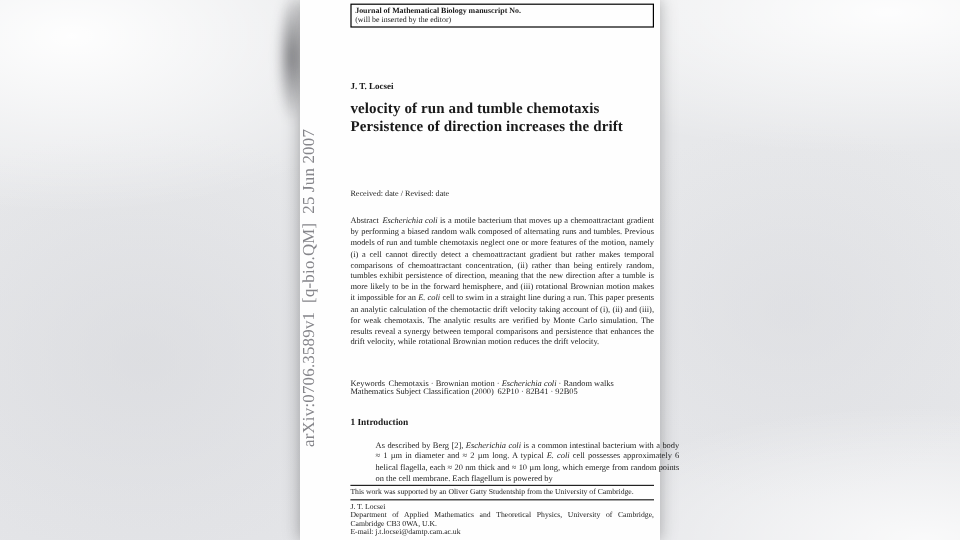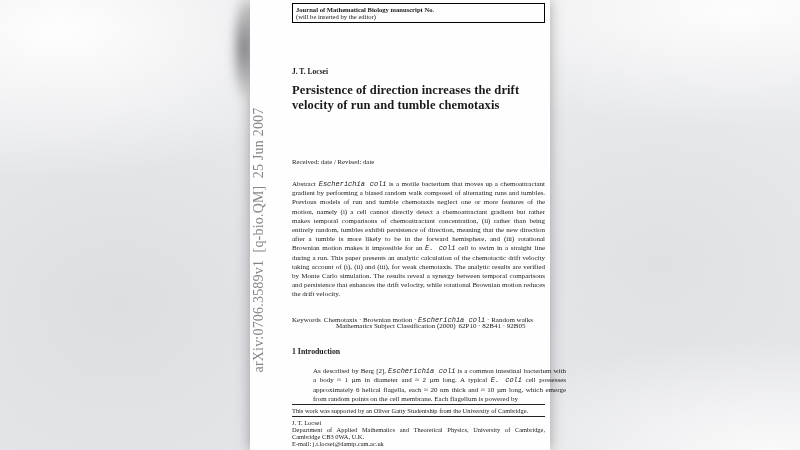--- a/index.html
+++ b/index.html
@@ -52,23 +52,23 @@
   }
   .mbox-l1 { font-weight: bold; }
 
   .author { top: 67px; font-weight: bold; font-size: 7.5px; }
   .title  { top: 83px; font-weight: bold; font-size: 12.5px; line-height: 14.5px; letter-spacing: 0.1px; }
   .dates  { top: 158px; font-size: 6.8px; }
 
   .rich, .para { width: 253px; text-align: justify; hyphens: auto; -webkit-hyphens: auto; }
   .abstract { top: 180px; font-size: 7px; line-height: 9.2px; }
   .keywords { top: 316px; font-size: 7px; }
-  .msc      { top: 322px; font-size: 7px; margin-left: 44px; }
+  .msc      { top: 322px; font-size: 7px; }
   .seg-b { font-weight: normal; }
-  .seg-i { font-style: italic; font-family: Liberation Mono, monospace; }
+  .seg-i { font-style: italic; }
   .rich > .seg-b { margin-right: 3px; }
 
   .sec-heading { top: 347px; font-weight: bold; font-size: 7.8px; }
   .intro { top: 367px; font-size: 7px; line-height: 9.4px; margin-left: 21px; }
 
   .rule { width: 100%; height: 1px; background: var(--rule, #222); }
   .rule1 { top: 404px; }
   .rule2 { top: 416px; }
 
   .footnote   { top: 407px; font-size: 6.4px; width: 253px; }
@@ -87,22 +87,22 @@
   <div class="column">
 
     <div class="mbox">
       <div class="mbox-l1">Journal of Mathematical Biology manuscript No.</div>
       <div class="mbox-l2">(will be inserted by the editor)</div>
     </div>
 
     <div class="author">J. T. Locsei</div>
 
     <div class="title">
+      <div>velocity of run and tumble chemotaxis</div>
       <div>Persistence of direction increases the drift</div>
-      <div>velocity of run and tumble chemotaxis</div>
     </div>
 
     <div class="dates">Received: date / Revised: date</div>
 
     <p class="abstract rich"><span class="seg-b">Abstract</span><span class="seg-i">Escherichia coli</span><span> is a motile bacterium that moves up a chemoattractant gradient by performing a biased random walk composed of alternating runs and tumbles. Previous models of run and tumble chemotaxis neglect one or more features of the motion, namely (i) a cell cannot directly detect a chemoattractant gradient but rather makes temporal comparisons of chemoattractant concentration, (ii) rather than being entirely random, tumbles exhibit persistence of direction, meaning that the new direction after a tumble is more likely to be in the forward hemisphere, and (iii) rotational Brownian motion makes it impossible for an </span><span class="seg-i">E. coli</span><span> cell to swim in a straight line during a run. This paper presents an analytic calculation of the chemotactic drift velocity taking account of (i), (ii) and (iii), for weak chemotaxis. The analytic results are verified by Monte Carlo simulation. The results reveal a synergy between temporal comparisons and persistence that enhances the drift velocity, while rotational Brownian motion reduces the drift velocity.</span></p>
 
     <p class="keywords rich"><span class="seg-b">Keywords</span><span>Chemotaxis · Brownian motion · </span><span class="seg-i">Escherichia coli</span><span> · Random walks</span></p>
 
     <p class="msc rich"><span class="seg-b">Mathematics Subject Classification (2000)</span><span>62P10 · 82B41 · 92B05</span></p>
 

